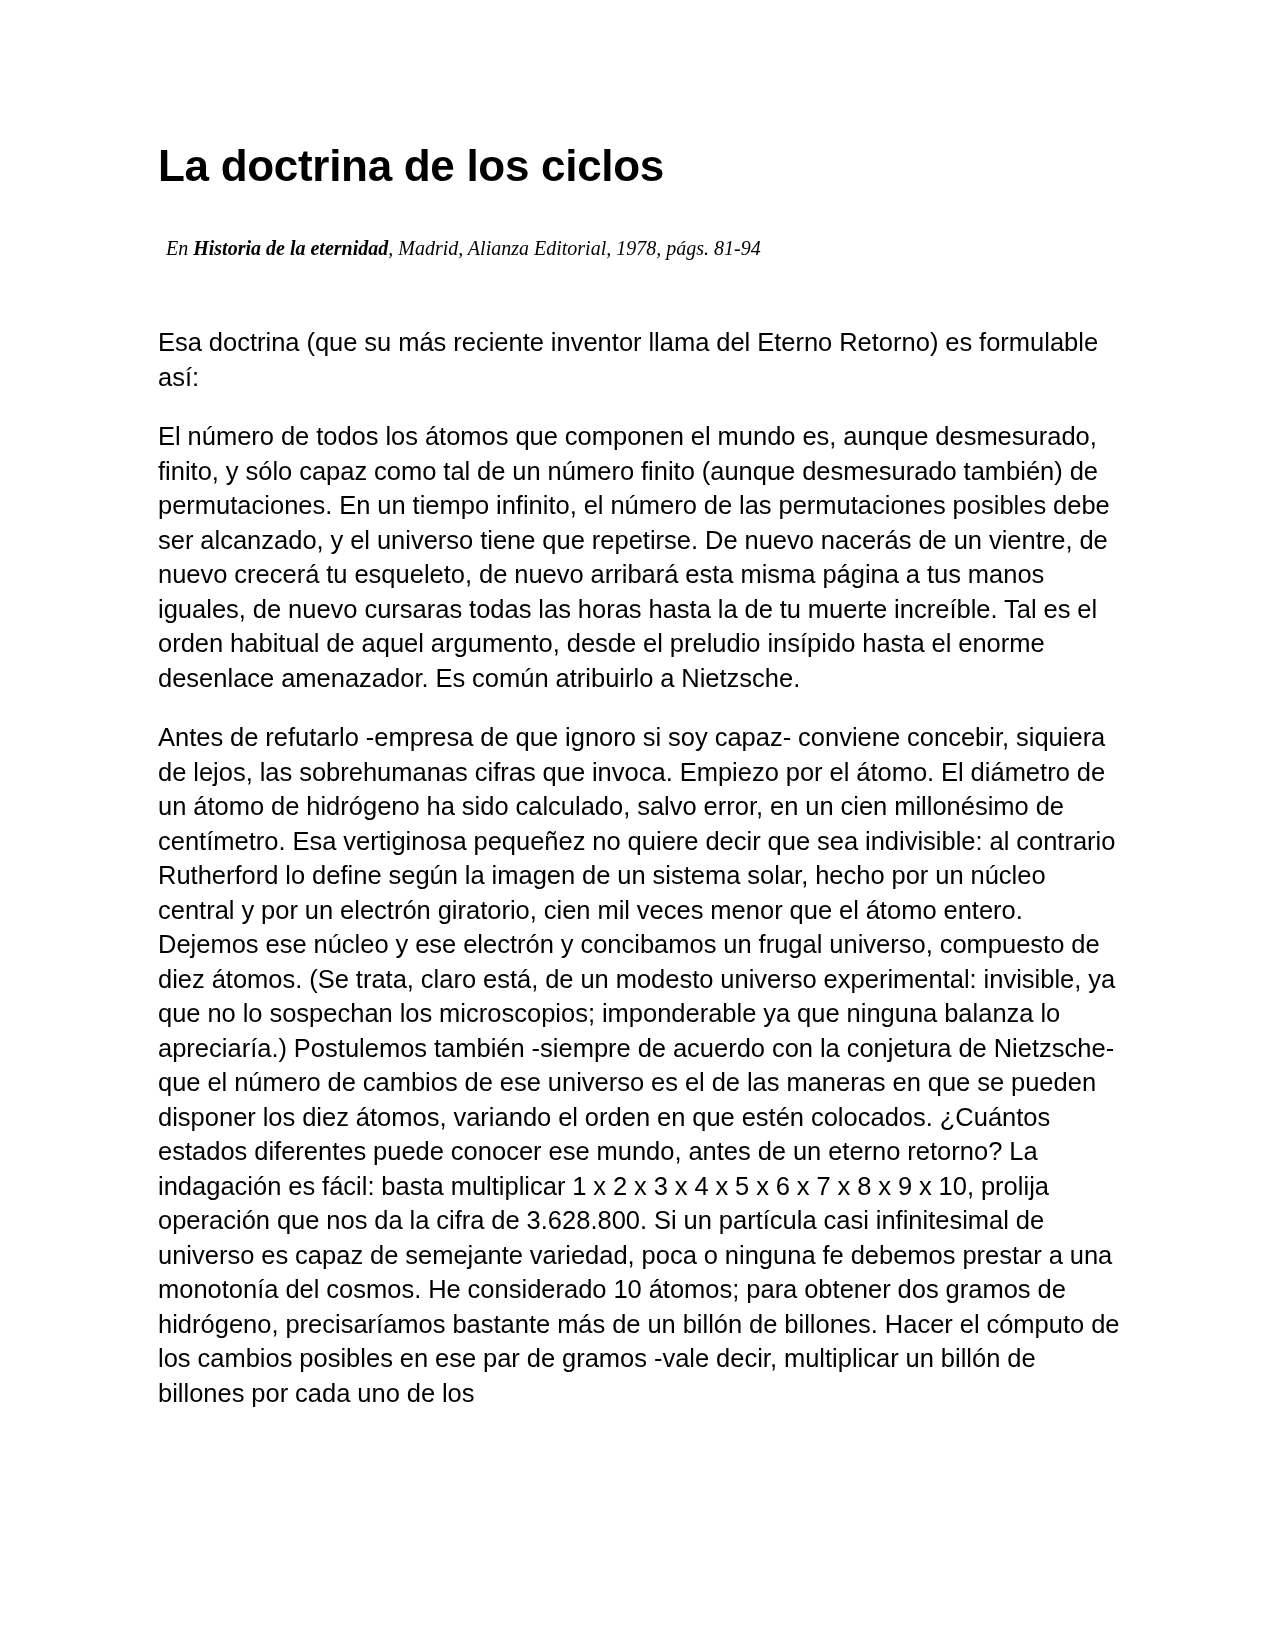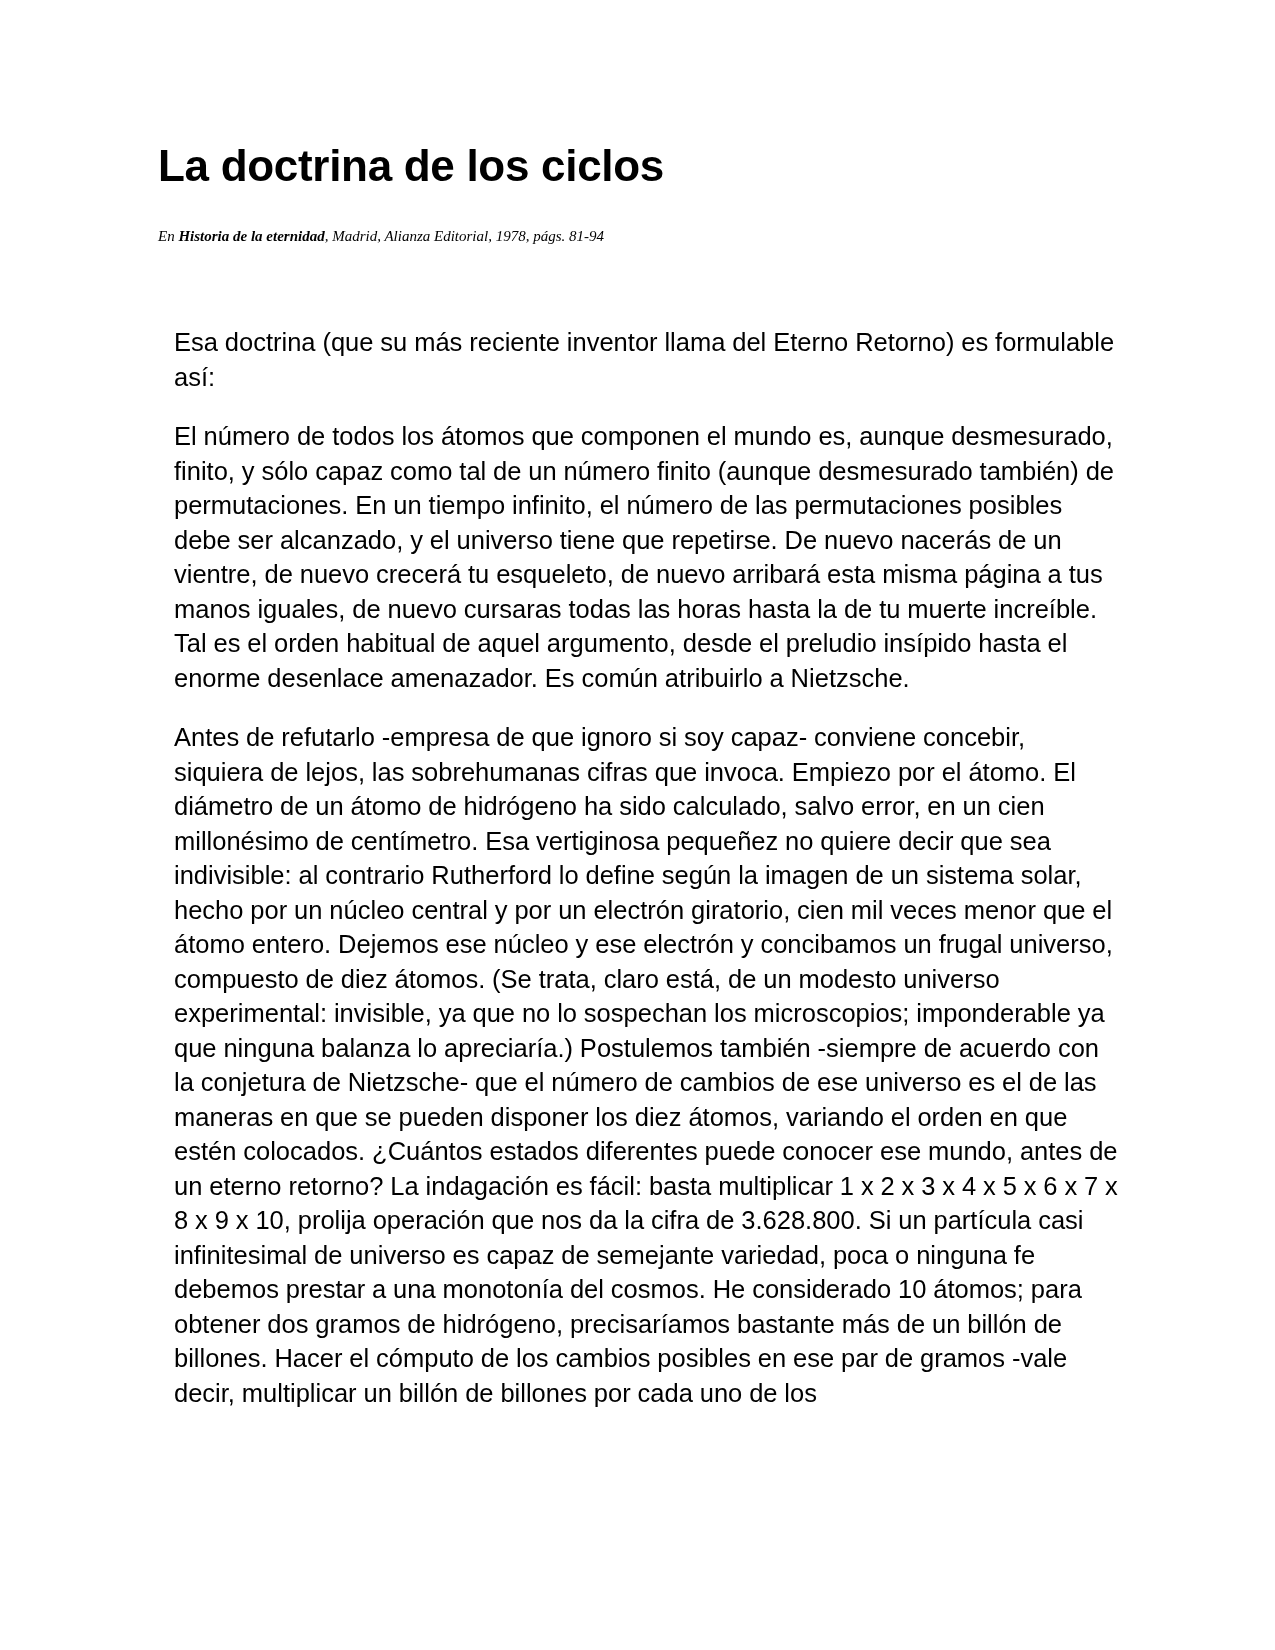--- a/index.html
+++ b/index.html
@@ -40,43 +40,43 @@
     padding: 0;
     position: absolute;
     top: 142px;
     left: 0;
     white-space: nowrap;
     text-align: right;
   }
   .citation {
     font-family: "Liberation Serif", "DejaVu Serif", serif;
     font-style: italic;
-    font-size: 15px;
+    font-size: 20px;
     line-height: 1.3;
-    margin: 0;
+    margin: 8px;
     position: absolute;
     top: 227px;
     left: 0;
     white-space: nowrap;
   }
   .citation .work {
     font-weight: bold;
     font-style: italic;
   }
   .body-text {
     position: absolute;
     top: 325px;
     left: 0;
     width: 962px;
   }
   p.para {
     font-family: "Liberation Sans", sans-serif;
     font-size: 25.5px;
     line-height: 34.5px;
-    margin: 0 0 25px 16px;
+    margin: 0 0 25px 0;
     padding: 0;
     text-align: left;
     word-spacing: -0.2px;
     color: #000000;
   }
   p.para:last-child {
     margin-bottom: 0;
   }
 </style>
 </head>

